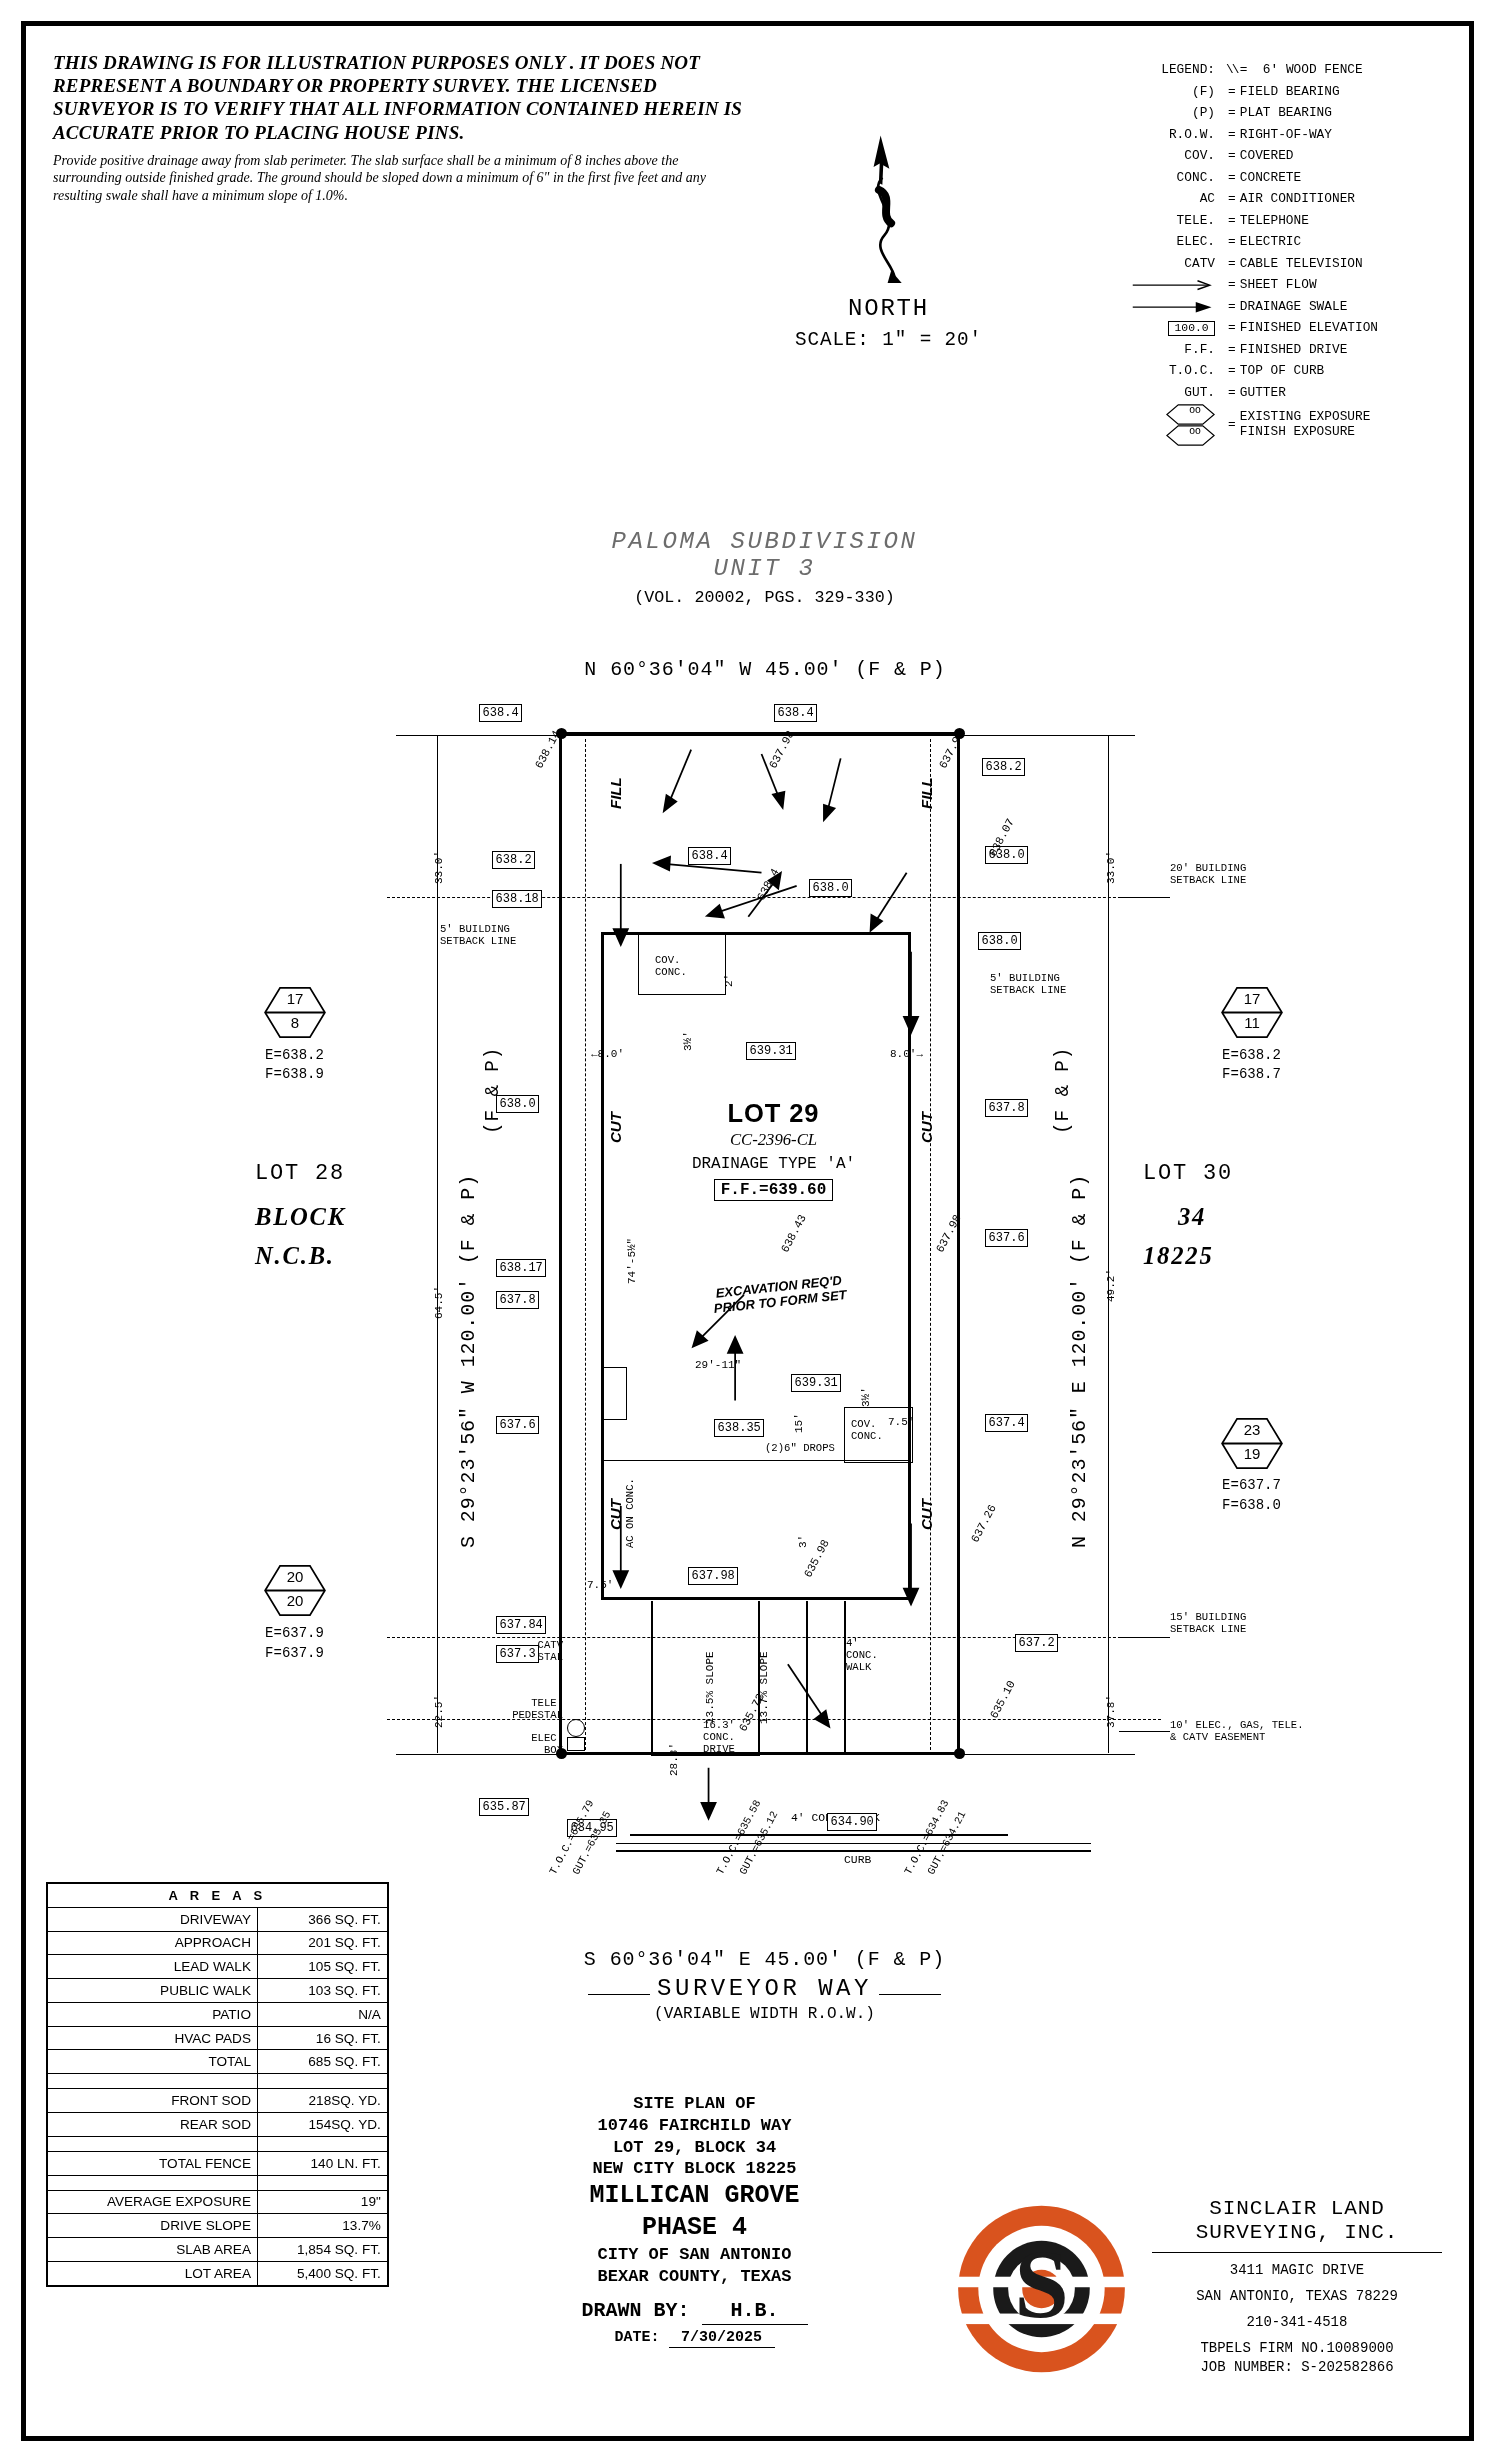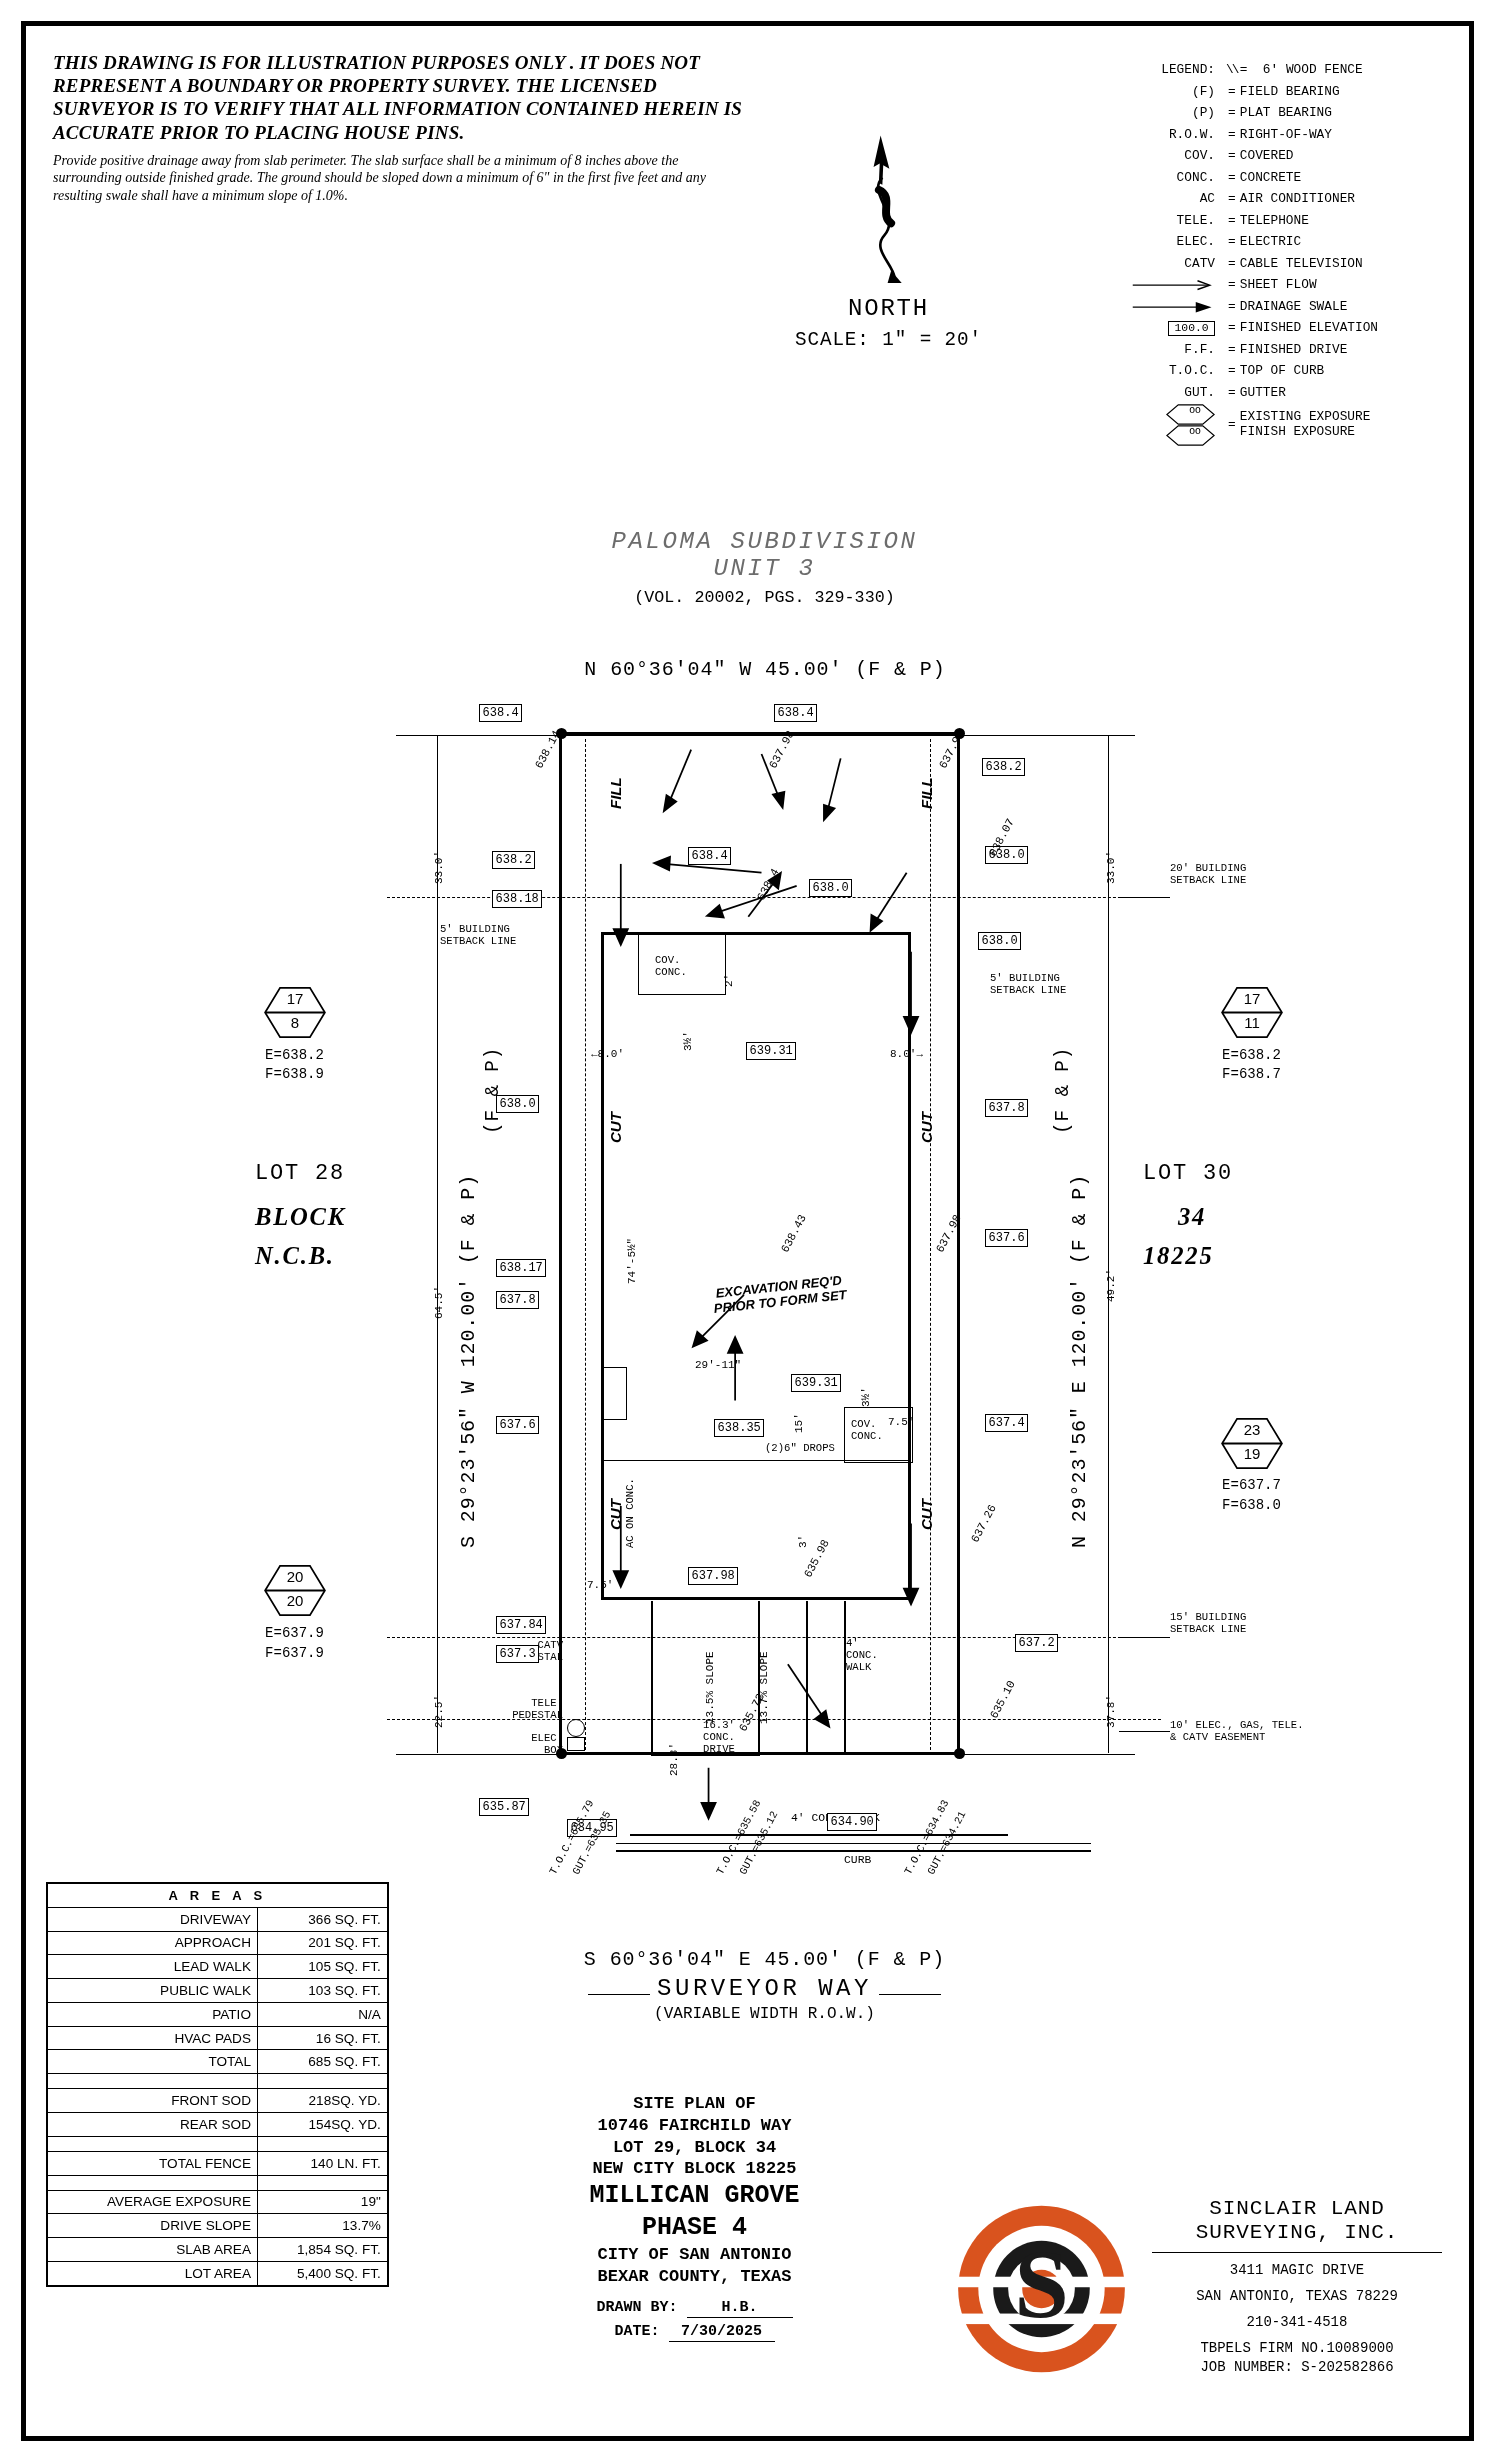--- a/index.html
+++ b/index.html
@@ -76,21 +76,21 @@
   #areas{left:46px;top:1882px;width:343px;border:1.8px solid #000;box-sizing:border-box;background:#fff;}
   #areas table{border-collapse:collapse;width:100%;font-family:"Liberation Sans",sans-serif;font-size:13.6px;}
   #areas td{border:0.9px solid #000;padding:2.6px 6.2px;height:17.6px;text-align:right;}
   #areas td.val{text-align:right;}
   #areas .hdr{text-align:center;font-weight:bold;letter-spacing:4.4px;font-size:13px;}
   #areas tr.gap td{border-left:1.8px solid #000;border-right:1.8px solid #000;border-top:1.8px solid #000;}
 
   
   #siteplan{left:492px;top:2093px;width:405px;text-align:center;font-family:"Liberation Mono",monospace;font-weight:bold;font-size:17px;line-height:1.28;}
   #siteplan .big{font-size:25px;}
-  #drawn{margin-top:10.6px;font-size:15px;}
+  #drawn{margin-top:10.6px;font-size:20px;}
   .ul{border-bottom:1.3px solid #000;display:inline-block;min-width:106px;text-align:center;}
 
   
   #surv{left:945px;top:2190px;width:492px;height:211px;}
   #survtxt{position:absolute;left:207px;top:7px;width:290px;text-align:center;font-family:"Liberation Mono",monospace;}
   #survtxt .t1{font-size:21px;letter-spacing:0.9px;line-height:1.15;}
   #survtxt .t2{font-size:14px;line-height:1.22;margin-top:8.8px;}
   #survtxt .t3{font-size:14px;margin-top:2.6px;}
 
   
@@ -284,20 +284,26 @@
   <div class="abs tick rot90" style="left:682px;top:1051px;">3½'</div>
 
   <div class="abs" style="left:601px;top:1460px;width:310px;height:0.9px;background:#000;"></div>
   <div class="abs thinbox" style="left:601px;top:1367px;width:26px;height:53px;"></div>
   <div class="abs thinbox" style="left:844px;top:1407px;width:69px;height:56px;"></div>
   <div class="abs lbl2" style="left:851px;top:1418px;">COV.<br>CONC.</div>
   <div class="abs tick rot90" style="left:860px;top:1407px;">3½'</div>
   <div class="abs tick rot90" style="left:793px;top:1433px;">15'</div>
   <div class="abs lbl2" style="left:765px;top:1442px;">(2)6" DROPS</div>
 
+  <div class="abs ctr" id="lotlabel">
+    <div class="l1">LOT 29</div>
+    <div class="l2">CC-2396-CL</div>
+    <div class="l3">DRAINAGE TYPE 'A'</div>
+    <div class="l4">F.F.=639.60</div>
+  </div>
   <div class="abs" id="excav">EXCAVATION REQ'D PRIOR TO FORM SET</div>
 
   <div class="abs tick rot90" style="left:626px;top:1284px;">74'-5½"</div>
   <div class="abs tick" style="left:695px;top:1359px;">29'-11"</div>
   <div class="abs tick rot90" style="left:624px;top:1548px;font-size:10.6px;">AC ON CONC.</div>
 
   <div class="abs tick" style="left:591px;top:1048px;">←<span>8.0'</span></div>
   <div class="abs tick" style="left:890px;top:1048px;"><span>8.0'</span>→</div>
   <div class="abs tick" style="left:587px;top:1579px;">7.5'</div>
   <div class="abs tick" style="left:888px;top:1416px;">7.5'</div>

